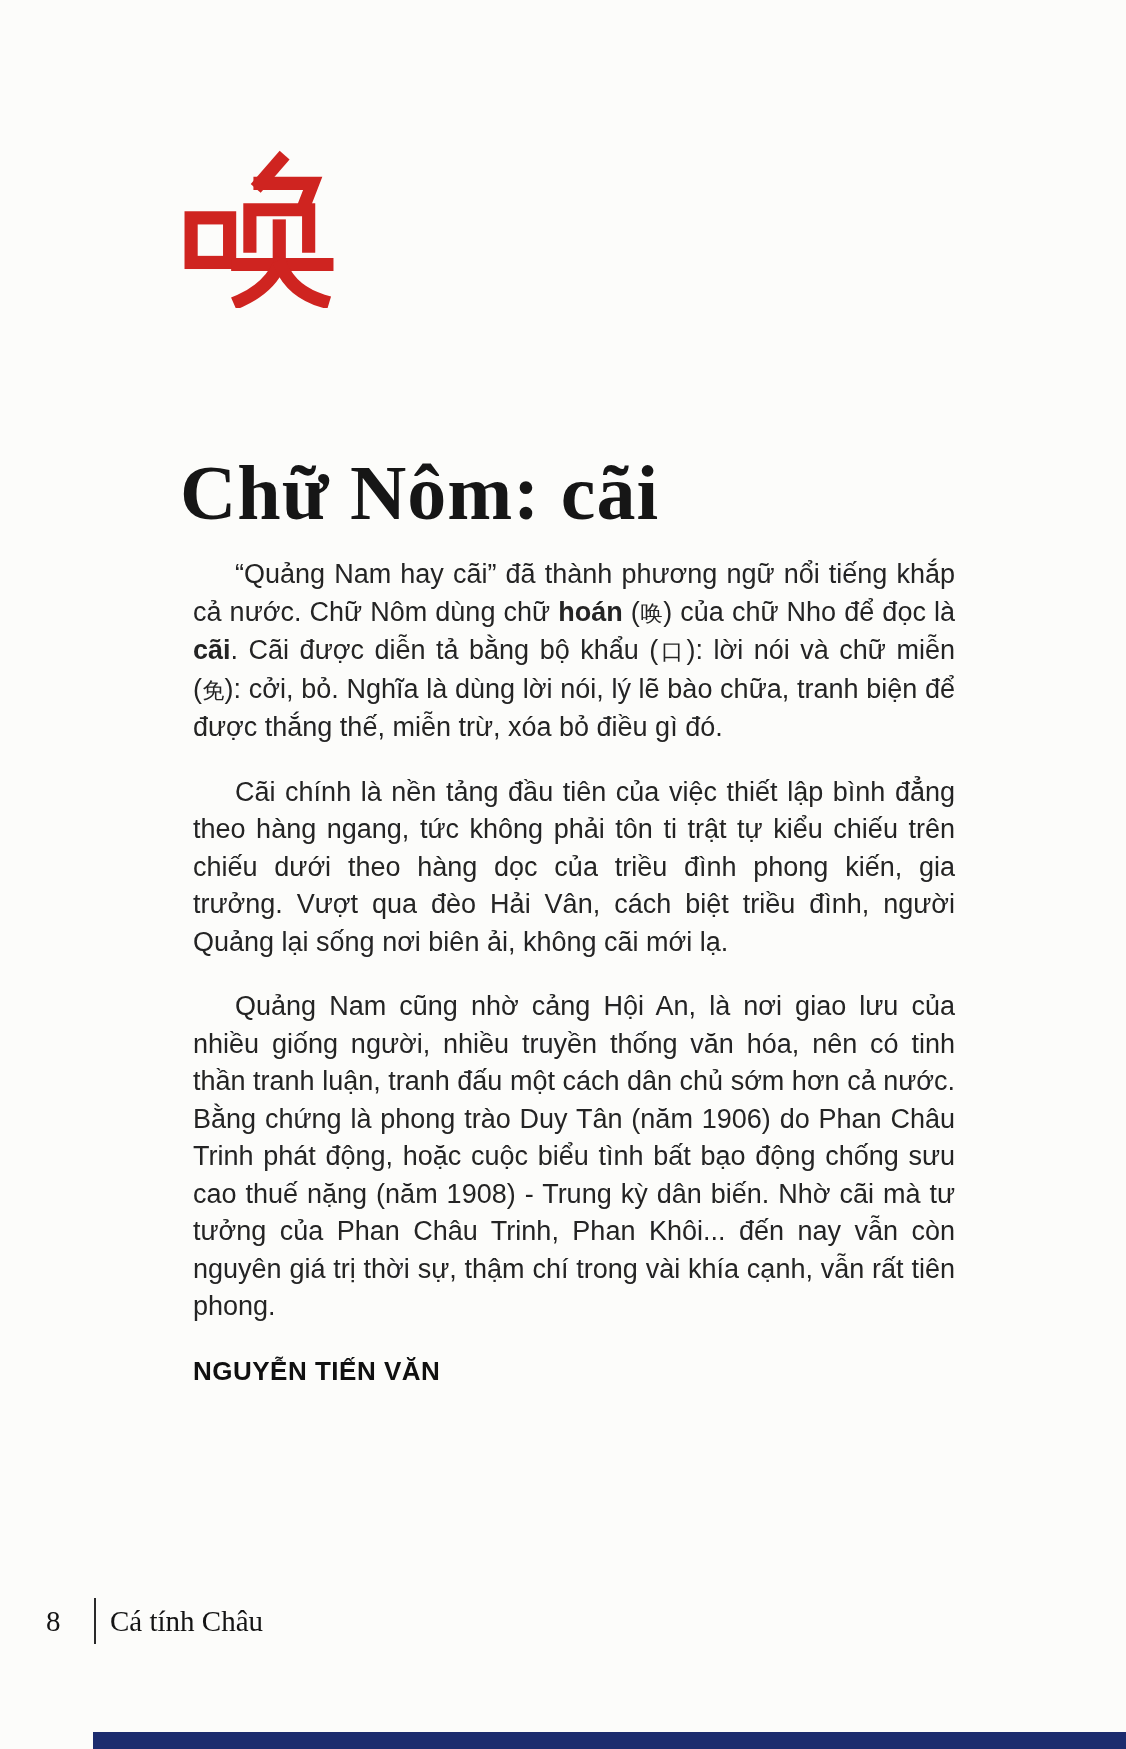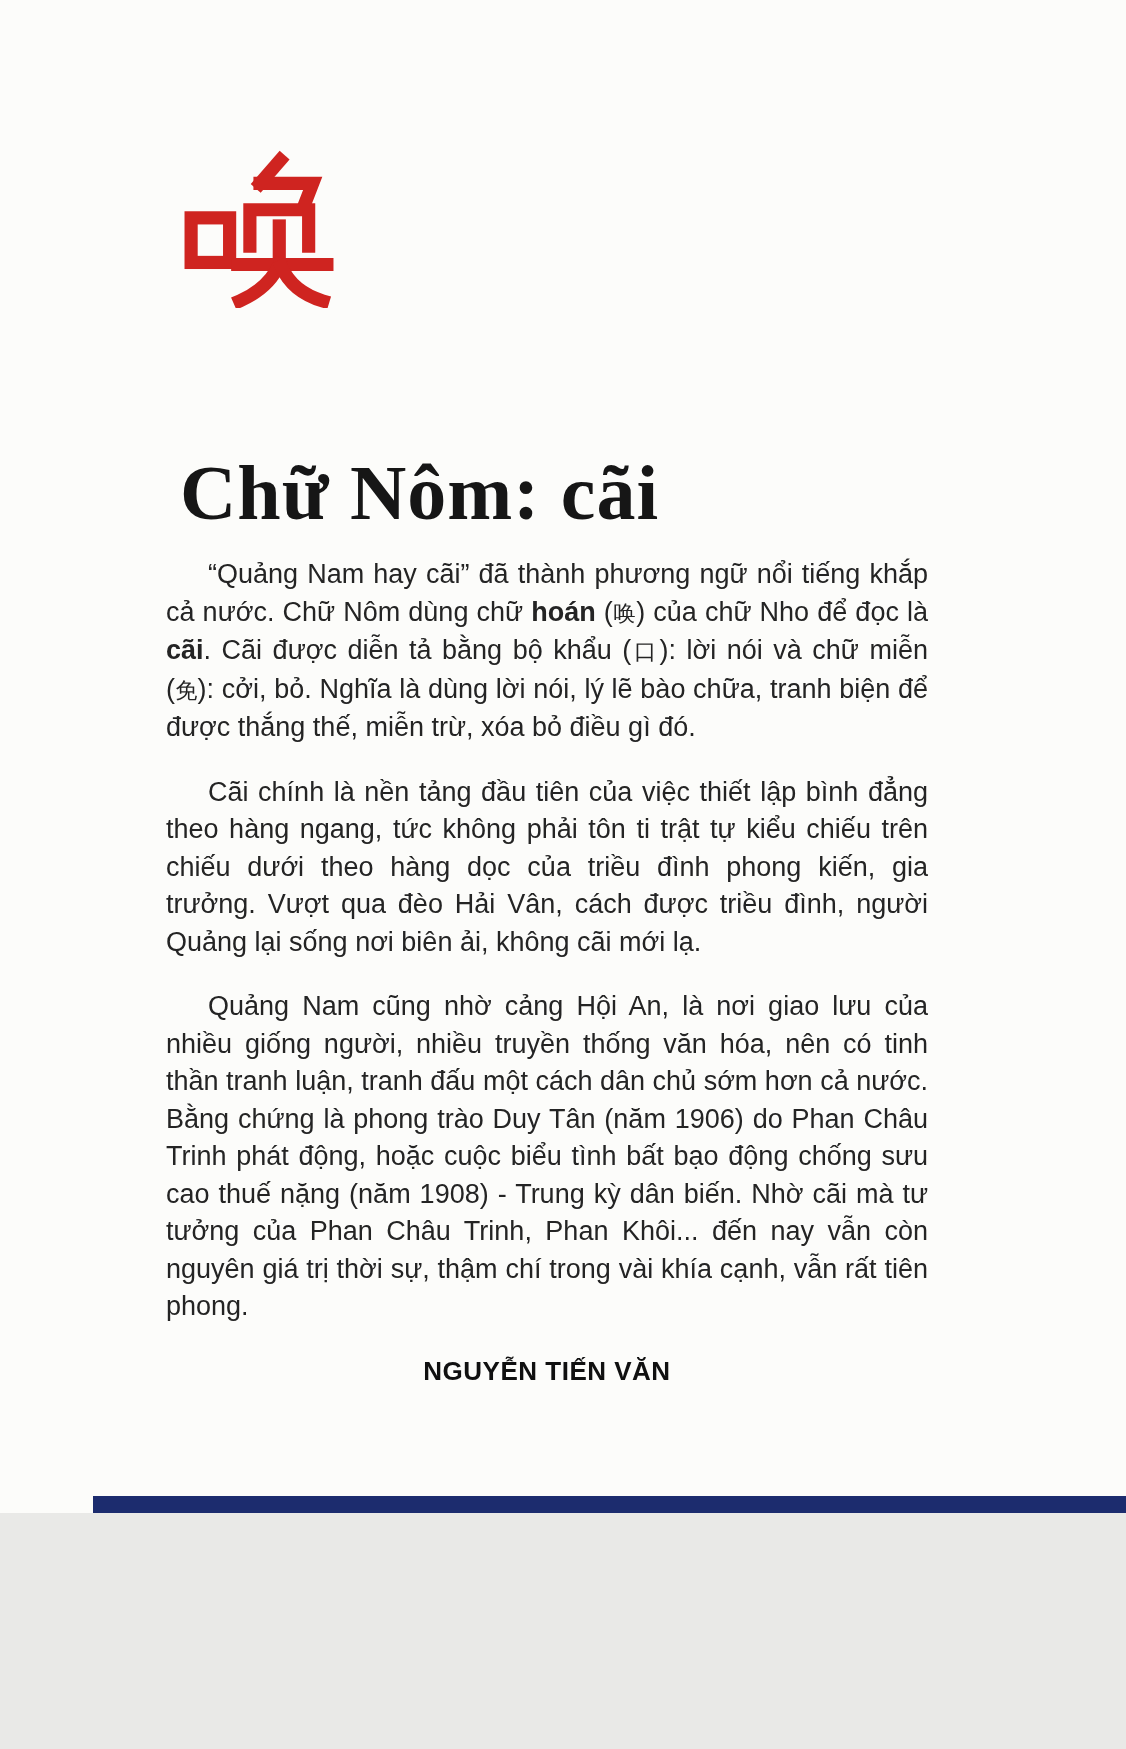--- a/index.html
+++ b/index.html
@@ -3,21 +3,21 @@
 <meta charset="utf-8">
 <style>
   html,body { margin:0; padding:0; }
   body {
     width:1126px; height:1749px;
     background:#e9e9e7;
     font-family:"Liberation Sans", sans-serif;
   }
   .page {
     position:relative;
-    width:1126px; height:1513px;
+    width:1126px; height:1749px;
     background:#fcfcfa;
     overflow:hidden;
   }
   .sr-only {
     position:absolute; width:1px; height:1px;
     overflow:hidden; clip:rect(0 0 0 0); white-space:nowrap;
   }
   
   .nom-char-wrap {
     position:absolute; left:183px; top:150px;
@@ -26,29 +26,29 @@
   .nom-char-wrap svg { display:block; width:100%; height:100%; }
   
   .title {
     position:absolute; left:180px; top:396px;
     font-family:"Liberation Serif", serif;
     font-size:78px; line-height:1.15;
     color:#161616; letter-spacing:1px;
   }
   
   .body-block {
-    position:absolute; left:166px; top:556px; width:762px;
+    position:absolute; left:193px; top:556px; width:762px;
     font-size:27px; line-height:37.5px;
     text-align:justify; color:#242424;
   }
   .para { margin:0 0 27px 0; text-indent:42px; }
   .para .bold { font-weight:bold; }
   .para .cjk { font-size:0.82em; }
   .author {
-    text-align:center; font-weight:bold;
+    text-align:left; font-weight:bold;
     font-size:26px; letter-spacing:0.5px; color:#101010;
     margin-top:10px; text-indent:0;
   }
   
   .footer {
     position:absolute; left:46px; top:1598px;
     display:flex; align-items:center; gap:14px;
     font-family:"Liberation Serif", serif;
     font-size:29px; color:#141414;
   }
@@ -78,21 +78,21 @@
       <path d="M 95 110 C 88 126, 74 138, 56 146"></path>
       <path d="M 97 112 C 104 128, 118 140, 138 146"></path>
     </svg>
   </div>
 
   <h1 class="title">Chữ Nôm: cãi</h1>
 
   <div class="body-block">
     <div>
         <p class="para"><span>“Quảng Nam hay cãi” đã thành phương ngữ nổi tiếng khắp cả nước. Chữ Nôm dùng chữ </span><span class="bold">hoán</span><span> (</span><span class="cjk">唤</span><span>) của chữ Nho để đọc là </span><span class="bold">cãi</span><span>. Cãi được diễn tả bằng bộ khẩu (</span><span class="cjk">口</span><span>): lời nói và chữ miễn (</span><span class="cjk">免</span><span>): cởi, bỏ. Nghĩa là dùng lời nói, lý lẽ bào chữa, tranh biện để được thắng thế, miễn trừ, xóa bỏ điều gì đó.</span></p>
-        <p class="para"><span>Cãi chính là nền tảng đầu tiên của việc thiết lập bình đẳng theo hàng ngang, tức không phải tôn ti trật tự kiểu chiếu trên chiếu dưới theo hàng dọc của triều đình phong kiến, gia trưởng. Vượt qua đèo Hải Vân, cách được triều đình, người Quảng lại sống nơi biên ải, không cãi mới lạ.</span></p>
+        <p class="para"><span>Cãi chính là nền tảng đầu tiên của việc thiết lập bình đẳng theo hàng ngang, tức không phải tôn ti trật tự kiểu chiếu trên chiếu dưới theo hàng dọc của triều đình phong kiến, gia trưởng. Vượt qua đèo Hải Vân, cách biệt triều đình, người Quảng lại sống nơi biên ải, không cãi mới lạ.</span></p>
         <p class="para"><span>Quảng Nam cũng nhờ cảng Hội An, là nơi giao lưu của nhiều giống người, nhiều truyền thống văn hóa, nên có tinh thần tranh luận, tranh đấu một cách dân chủ sớm hơn cả nước. Bằng chứng là phong trào Duy Tân (năm 1906) do Phan Châu Trinh phát động, hoặc cuộc biểu tình bất bạo động chống sưu cao thuế nặng (năm 1908) - Trung kỳ dân biến. Nhờ cãi mà tư tưởng của Phan Châu Trinh, Phan Khôi... đến nay vẫn còn nguyên giá trị thời sự, thậm chí trong vài khía cạnh, vẫn rất tiên phong.</span></p>
       </div>
     <div class="author">NGUYỄN TIẾN VĂN</div>
   </div>
 
   <div class="footer">
     <span class="page-num">8</span>
     <span class="vline"></span>
     <span class="book-title">Cá tính Châu</span>
   </div>

